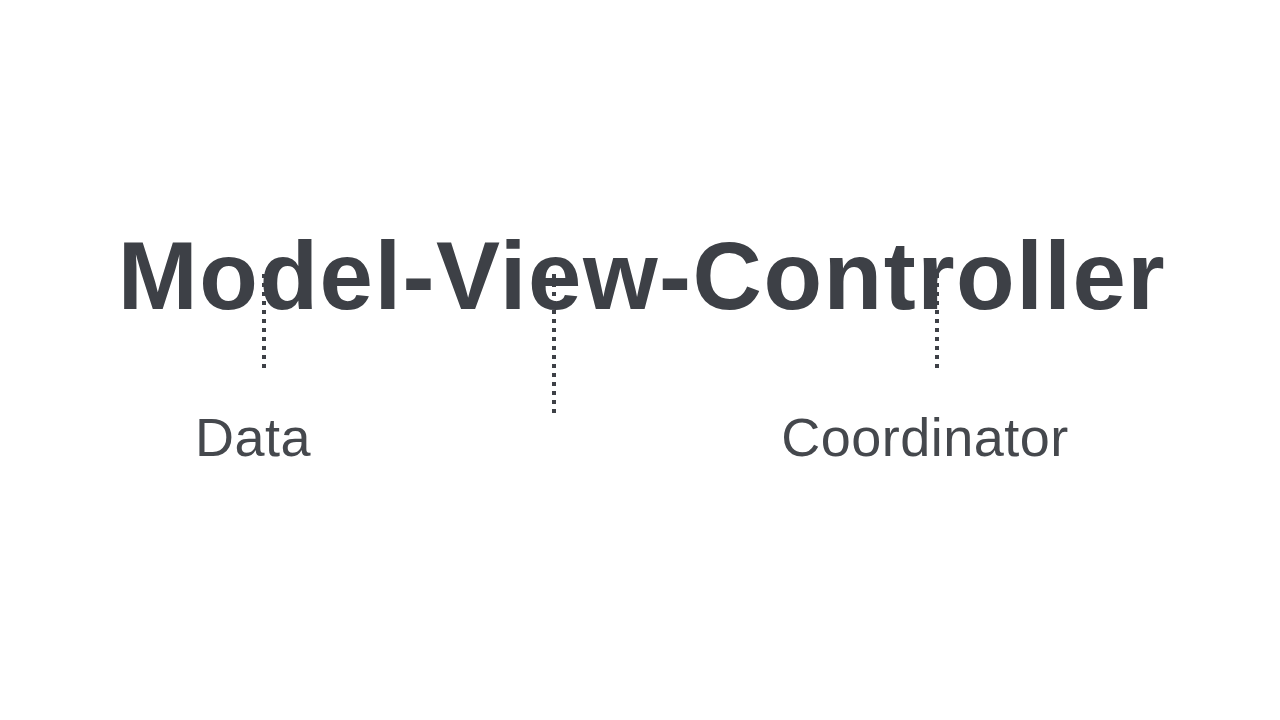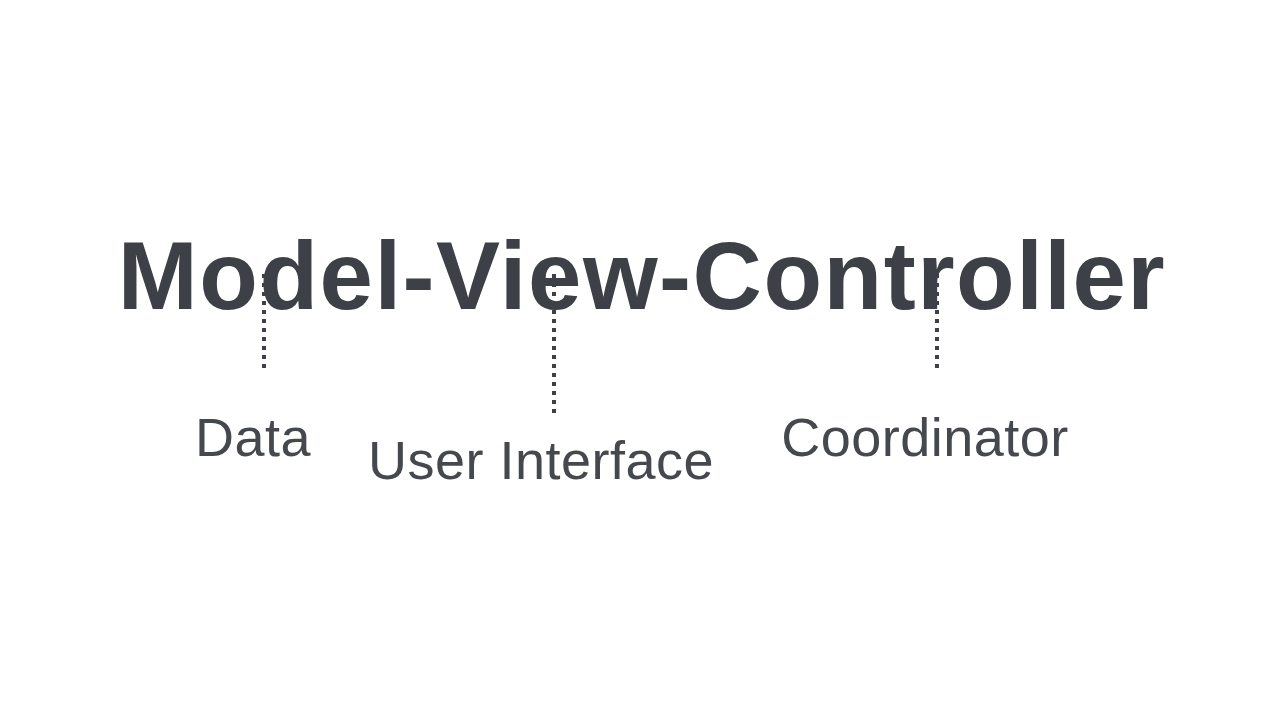--- a/index.html
+++ b/index.html
@@ -67,17 +67,16 @@
   <h1 class="title">Model-View-Controller</h1>
 
   <div class="dotted-line line-model"></div>
 
   <div class="dotted-line line-view"></div>
 
   <div class="dotted-line line-controller"></div>
 
   <div class="leaf-label label-data">Data</div>
 
-  <div class="leaf-label label-view">User Interface</div>
 
   <div class="leaf-label label-controller">Coordinator</div>
 
 </div>
 
 </body></html>

